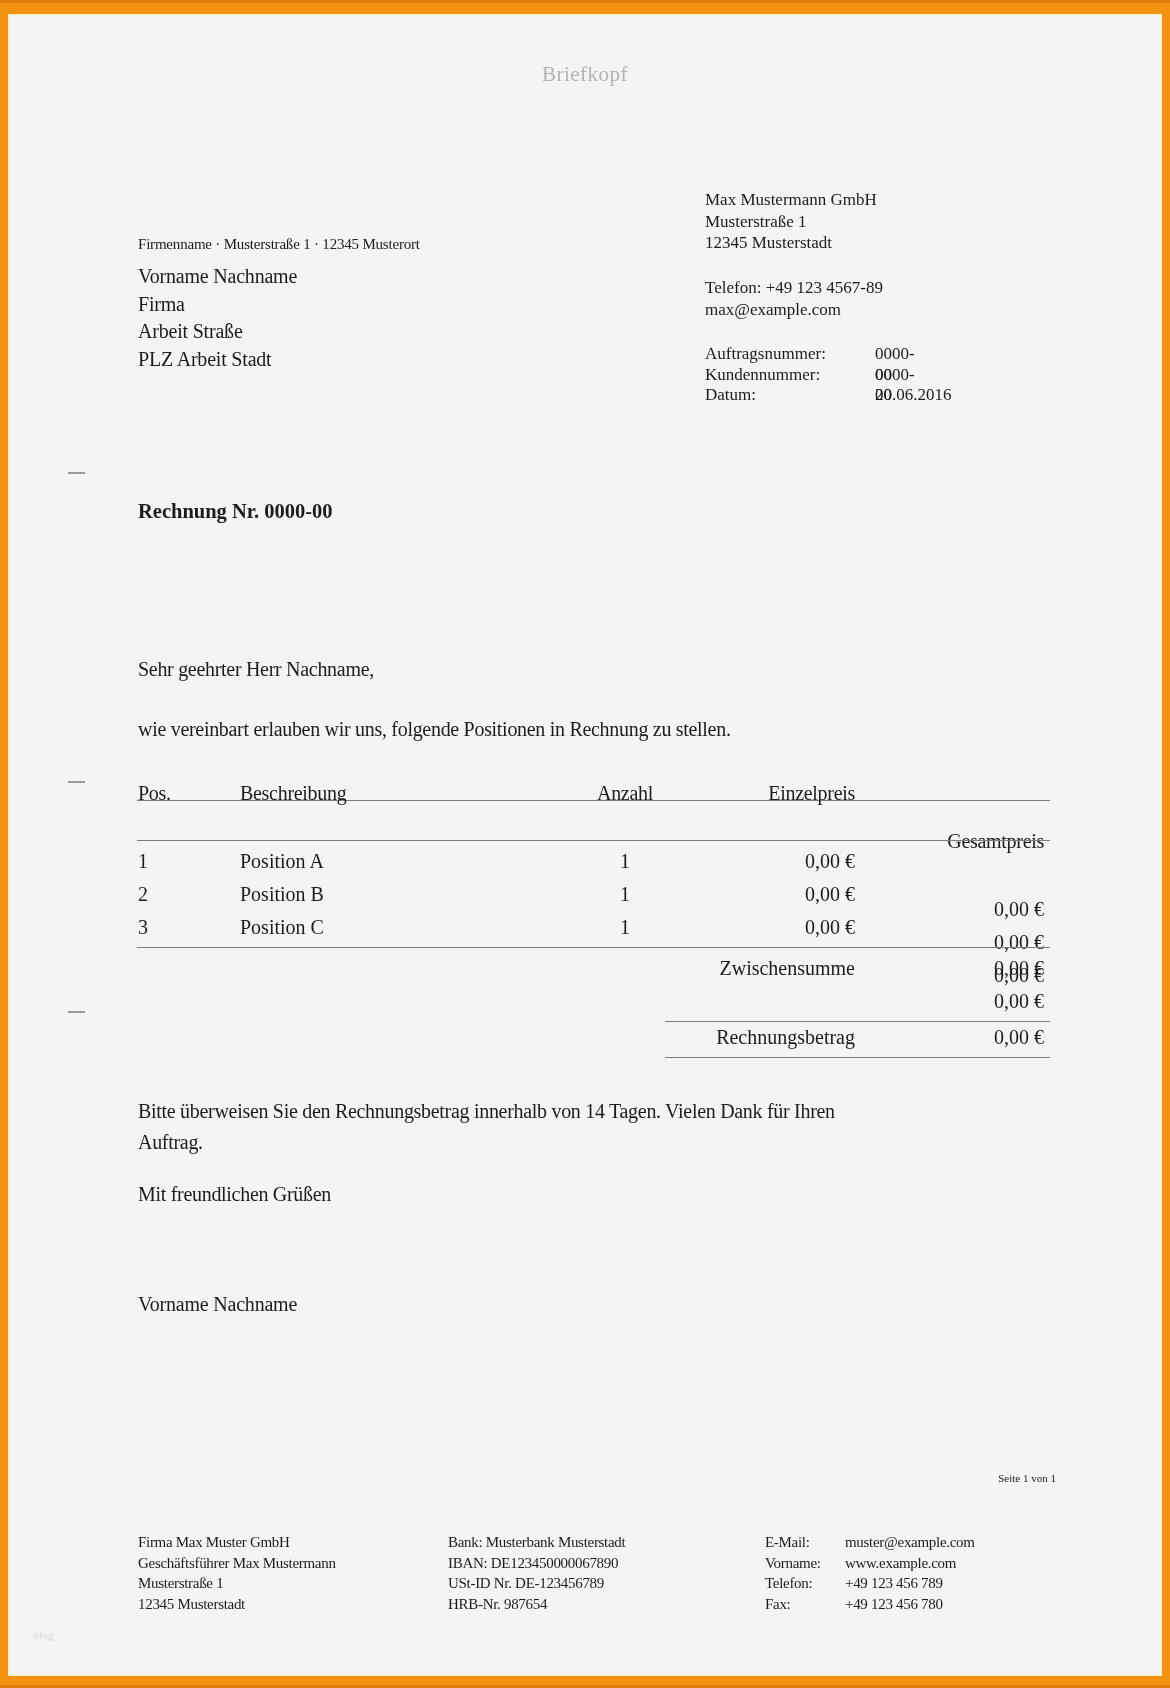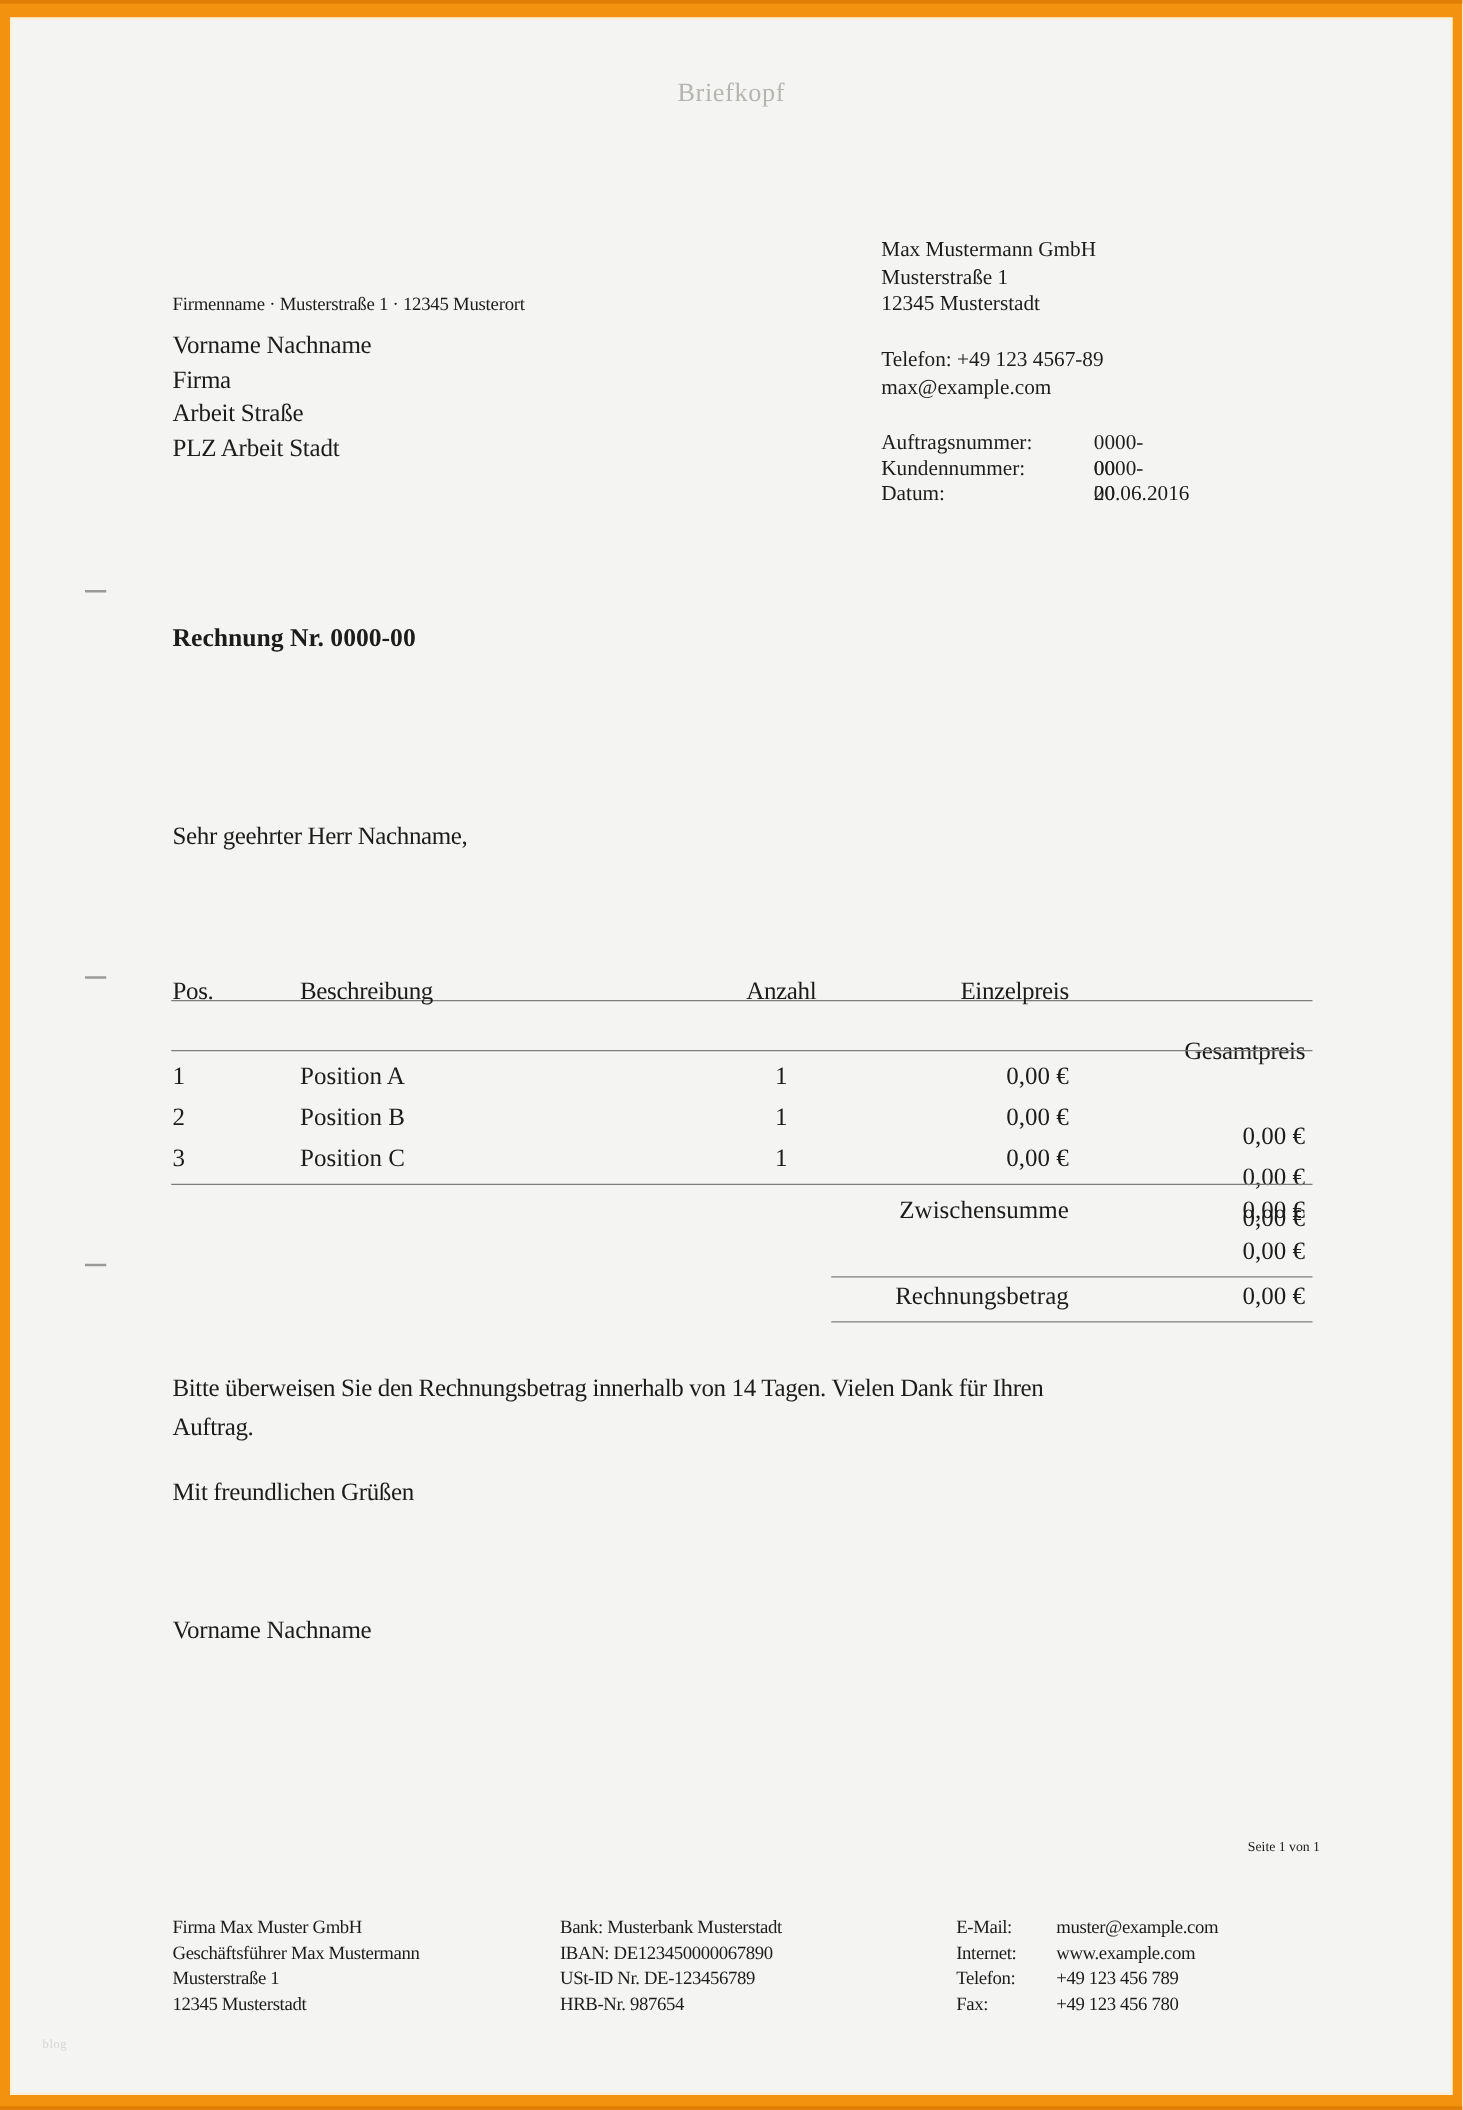--- a/index.html
+++ b/index.html
@@ -122,20 +122,21 @@
           <span class="meta-value">20.06.2016</span>
         </div>
       </div>
 
       <div class="abs fold fold-1"></div>
       <div class="abs fold fold-2"></div>
       <div class="abs fold fold-3"></div>
 
       <div class="abs invoice-title">Rechnung Nr. 0000-00</div>
       <div class="abs greeting">Sehr geehrter Herr Nachname,</div>
+      <div class="abs intro">wie vereinbart erlauben wir uns, folgende Positionen in Rechnung zu stellen.</div>
 
       <div class="abs hline rule-full rule-1"></div>
       <div class="abs trow row-head thead">
         <div class="cell c-pos">Pos.</div>
         <div class="cell c-desc">Beschreibung</div>
         <div class="cell c-qty">Anzahl</div>
         <div class="cell c-unit">Einzelpreis</div>
         <div class="cell c-total">Gesamtpreis</div>
       </div>
       <div class="abs hline rule-full rule-2"></div>
@@ -201,21 +202,21 @@
         <div>USt-ID Nr. DE-123456789</div>
         <div>HRB-Nr. 987654</div>
       </div>
 
       <div class="abs footer-col footer-contact">
         <div class="contact-row">
           <span>E-Mail:</span>
           <span class="contact-value">muster@example.com</span>
         </div>
         <div class="contact-row">
-          <span>Internet:</span>
+          <span>Vorname:</span>
           <span class="contact-value">www.example.com</span>
         </div>
         <div class="contact-row">
           <span>Telefon:</span>
           <span class="contact-value">+49 123 456 789</span>
         </div>
         <div class="contact-row">
           <span>Fax:</span>
           <span class="contact-value">+49 123 456 780</span>
         </div>

